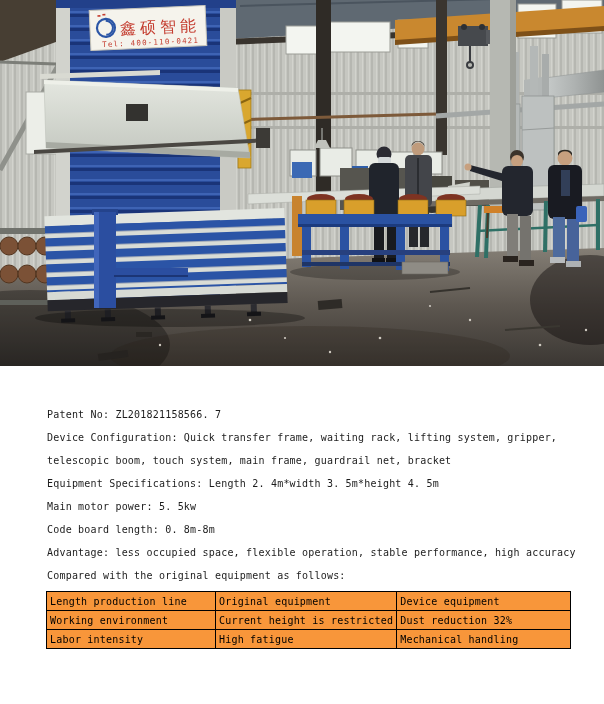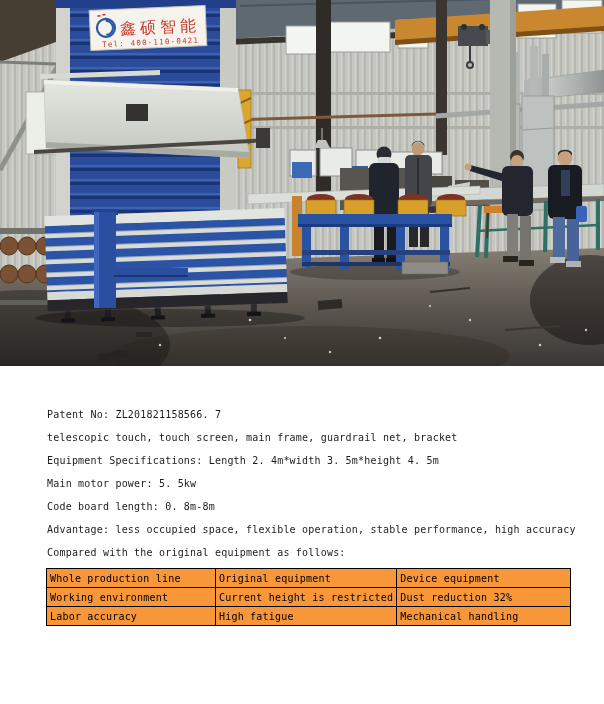--- a/index.html
+++ b/index.html
@@ -326,44 +326,45 @@
       <circle cx="430" cy="306" r="1.1"></circle>
           <circle cx="285" cy="338" r="1.1"></circle>
           <circle cx="586" cy="330" r="1.2"></circle>
     </g>
   </g>
 </svg>
 </div>
 
 <div class="desc">
   <div class="line">Patent No: ZL201821158566. 7</div>
-  <div class="line">telescopic touch, touch screen, main frame, guardrail net, bracket</div>
+  <div class="line">Device Configuration: Quick transfer frame, waiting rack, lifting system, gripper,</div>
+  <div class="line">telescopic boom, touch system, main frame, guardrail net, bracket</div>
   <div class="line">Equipment Specifications: Length 2. 4m*width 3. 5m*height 4. 5m</div>
   <div class="line">Main motor power: 5. 5kw</div>
   <div class="line">Code board length: 0. 8m-8m</div>
   <div class="line">Advantage: less occupied space, flexible operation, stable performance, high accuracy</div>
   <div class="line">Compared with the original equipment as follows:</div>
 </div>
 
 <table class="cmp">
   <colgroup>
       <col class="c1">
       <col class="c2">
       <col class="c3">
     </colgroup>
   <tbody>
     <tr>
-      <td>Whole production line</td>
+      <td>Length production line</td>
       <td>Original equipment</td>
       <td>Device equipment</td>
     </tr>
     <tr>
       <td>Working environment</td>
       <td>Current height is restricted</td>
       <td>Dust reduction 32%</td>
     </tr>
     <tr>
-      <td>Labor accuracy</td>
+      <td>Labor intensity</td>
       <td>High fatigue</td>
       <td>Mechanical handling</td>
     </tr>
   </tbody>
 </table>
 
 </body></html>

